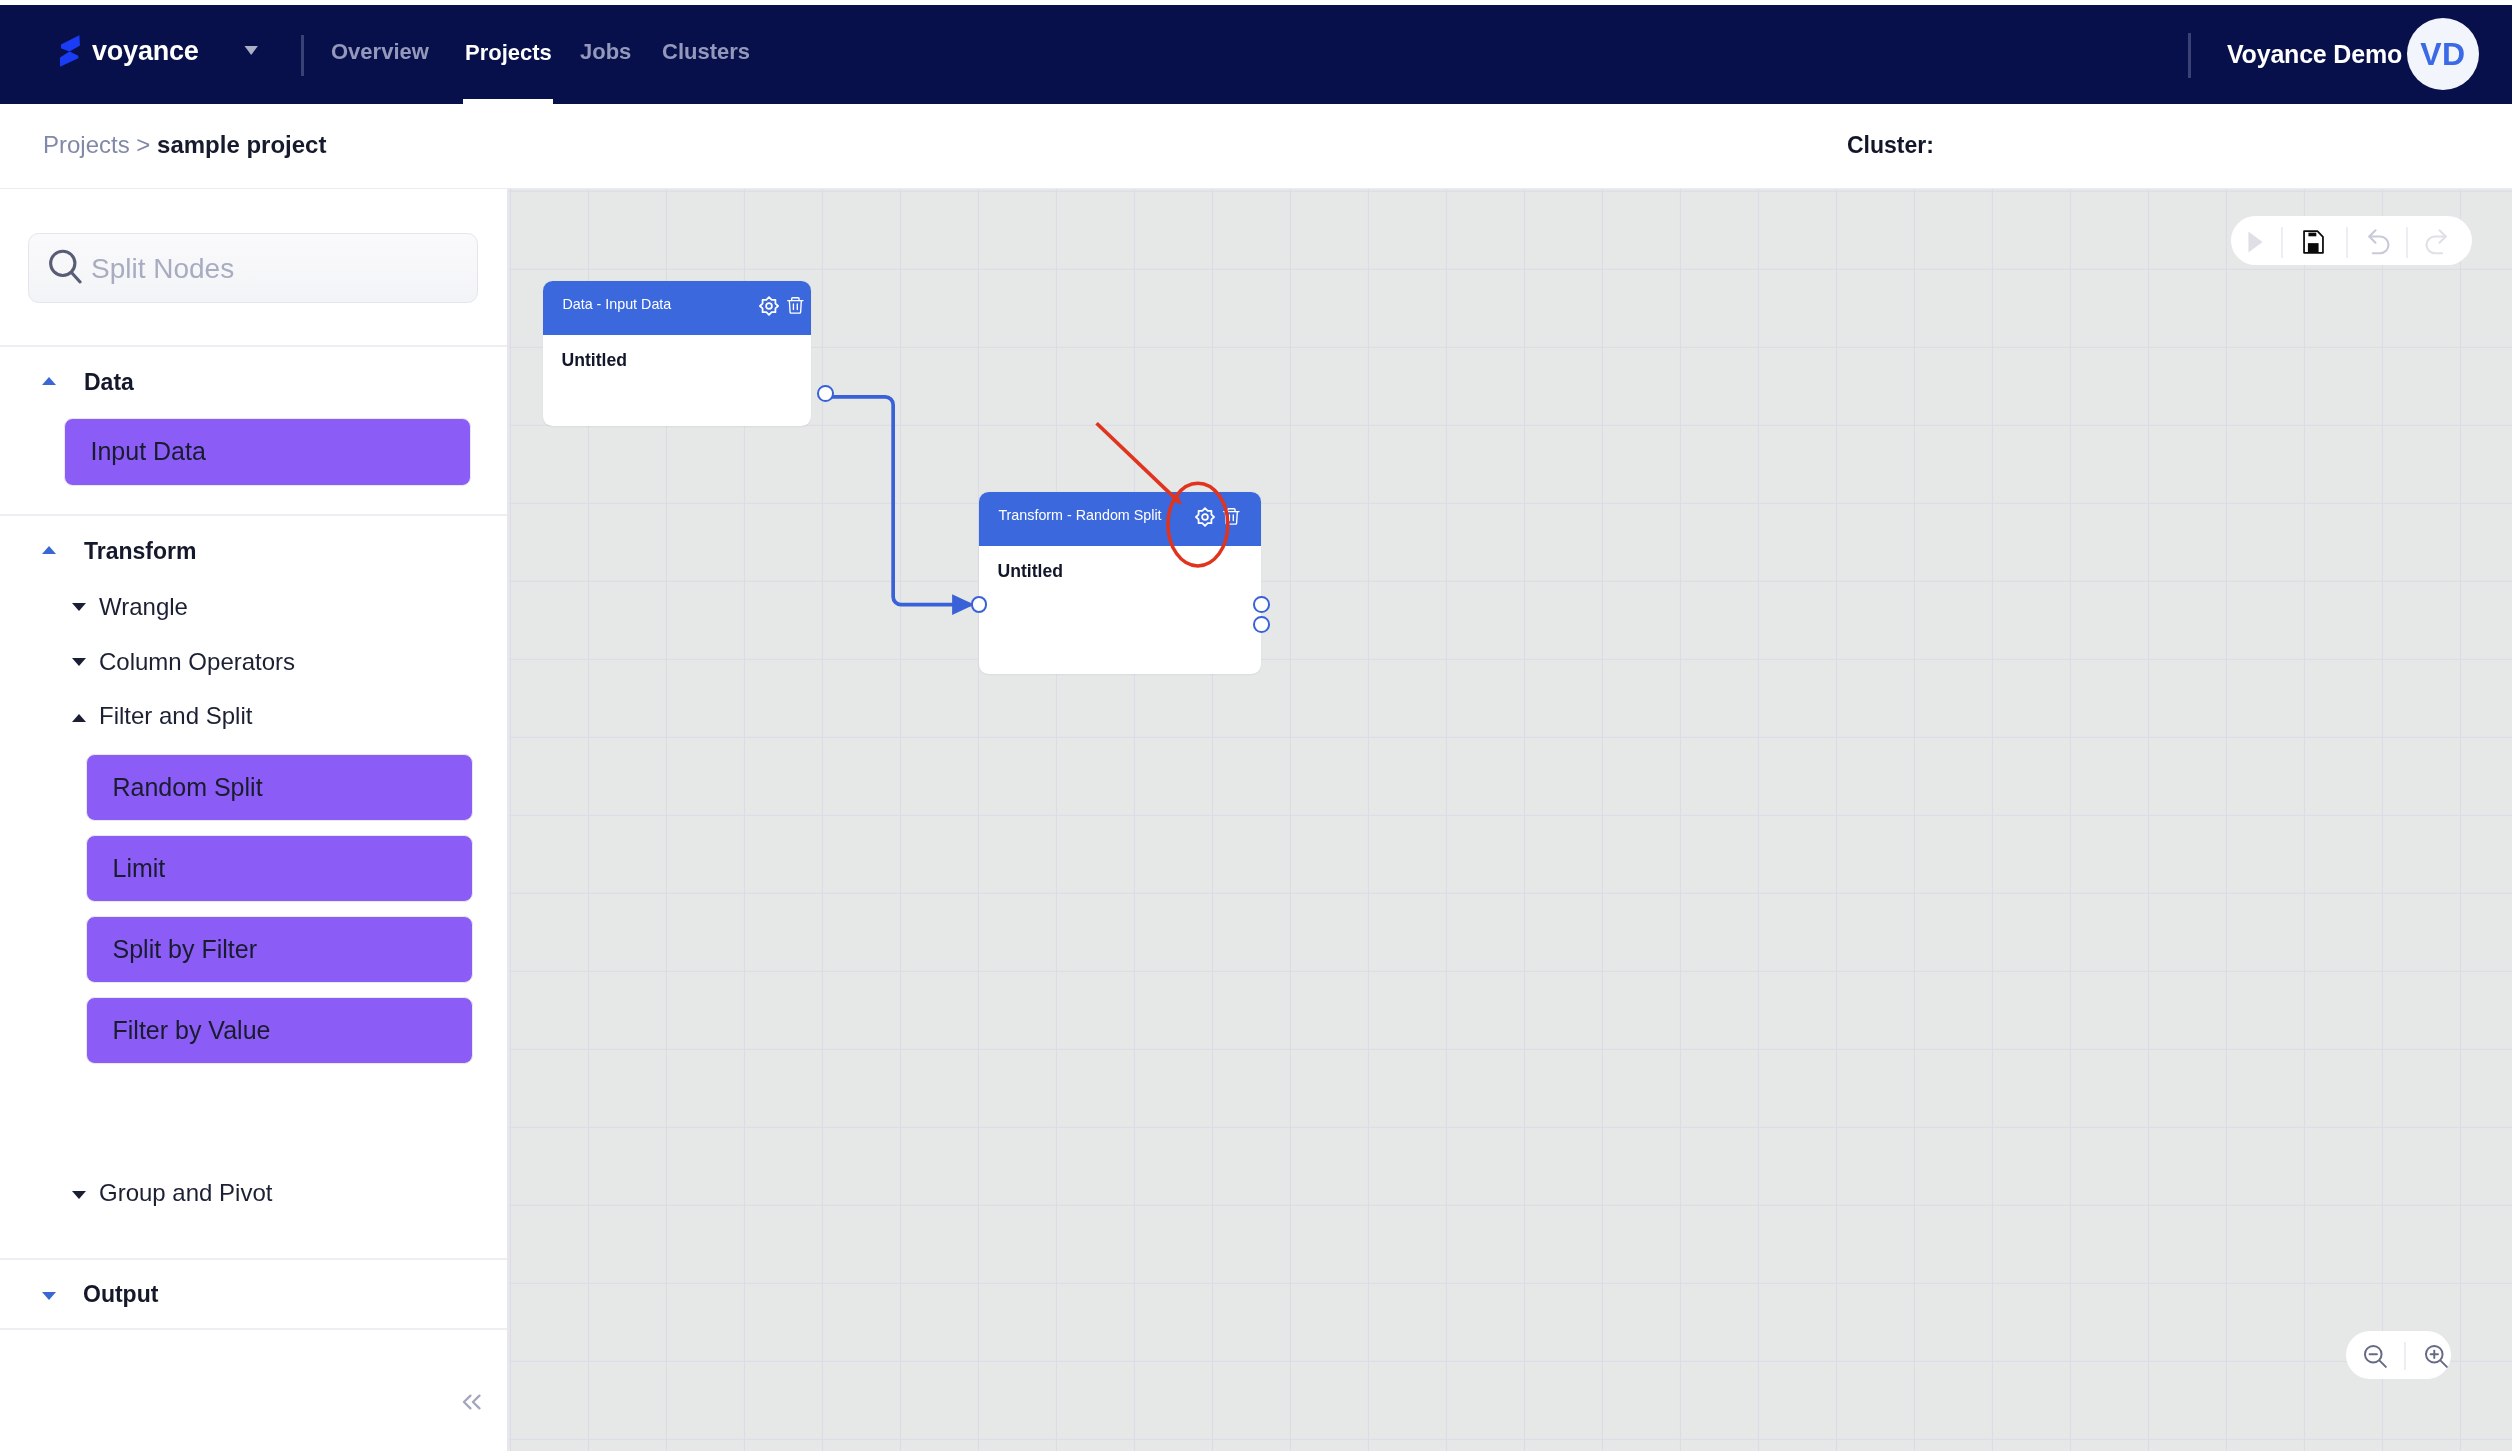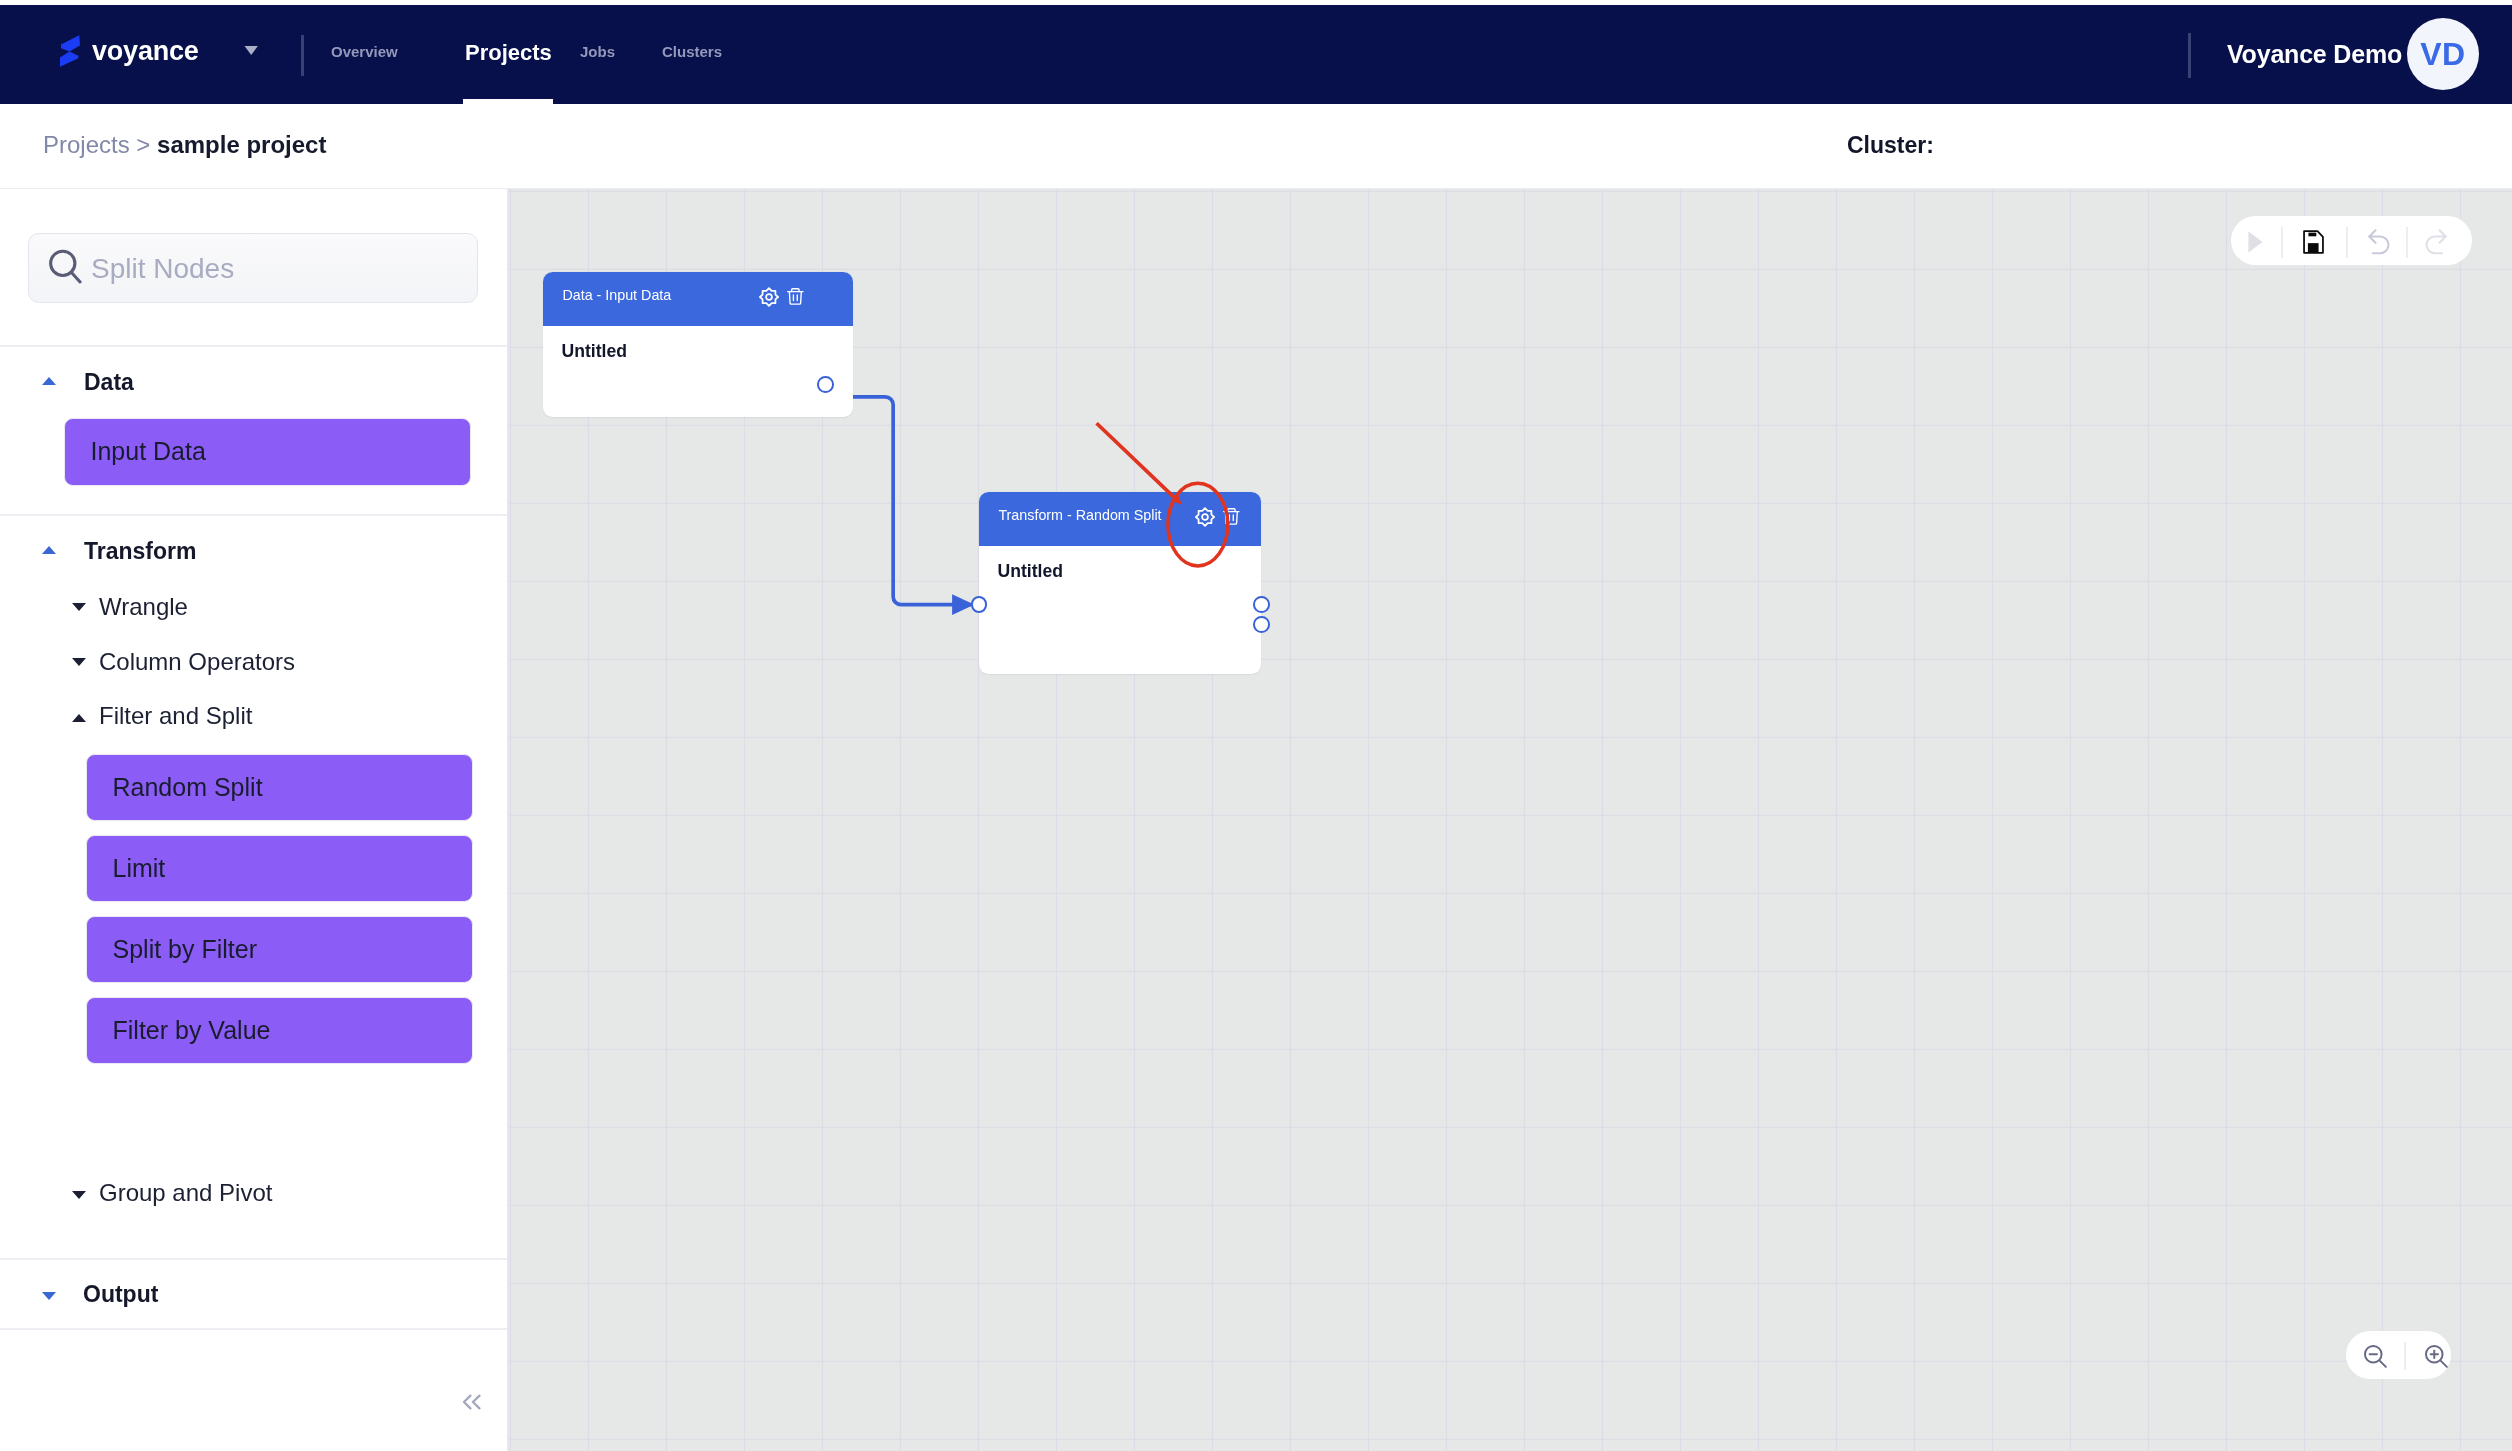--- a/index.html
+++ b/index.html
@@ -12,21 +12,21 @@
   }
   .page { position: relative; width: 2512px; height: 1452px; background:#fff; }
 
   
   .navbar { position:absolute; left:0; top:5.3px; width:2512px; height:99px; background:#07104b; }
   .logo-mark { position:absolute; left:60px; top:30px; width:20px; height:32px; }
   .brand-name { position:absolute; left:92px; top:30px; font-size:27px; font-weight:700;
                 color:#fff; letter-spacing:-0.2px; line-height:32px; }
   .brand-caret { position:absolute; left:244px; top:37px; }
   .nav-div-l { position:absolute; left:301px; top:30px; width:2.6px; height:41px; background:#3a4275; }
-  .nav-link { position:absolute; top:33px; font-size:15px; font-weight:700; color:#9499bb; line-height:28px; white-space:nowrap; }
+  .nav-link { position:absolute; top:33px; font-size:22px; font-weight:700; color:#9499bb; line-height:28px; white-space:nowrap; }
   .nav-link.active { color:#fff; font-size:22px; top:34px; }
   .nav-underline { position:absolute; top:94px; height:4.4px; background:#fff; }
   .nav-div-r { position:absolute; left:2188px; top:28px; width:2.6px; height:45px; background:#3a4275; }
   .org-name { position:absolute; left:2227px; top:33px; font-size:25px; font-weight:700;
               color:#fff; letter-spacing:-0.2px; line-height:32px; white-space:nowrap; }
   .avatar { position:absolute; left:2407px; top:13.2px; width:72px; height:72px; border-radius:50%;
             background:#f2f5fb; display:flex; align-items:center; justify-content:center;
             color:#3b6ae6; font-size:32px; font-weight:700; letter-spacing:0.4px; }
 
   
@@ -197,21 +197,21 @@
 
     <svg style="position:absolute;left:0;top:0;width:2003px;height:1262px" viewBox="0 0 2274 1433" width="2003" height="1262">
       <defs>
         <marker id="arr" markerWidth="6" markerHeight="6" refX="5.0" refY="3" orient="auto">
           <polygon points="0,0.2 6,3 0,5.8" fill="#3a62d8"></polygon>
         </marker>
       </defs>
       <path d="M358,236 H427 a9,9 0 0 1 9,9 V463 a9,9 0 0 0 9,9 H524" fill="none" stroke="#3a62d8" stroke-width="4.2" marker-end="url(#arr)"></path>
     </svg>
 
-    <div class="node" style="left:34px;top:83px;width:310px;height:145px">
+    <div class="node" style="left:34px;top:92px;width:268px;height:145px">
       <div class="node-head">
         <span class="t">Data - Input Data</span>
         <span class="gear-ic" style="left:216px">
           <svg width="20" height="20" viewBox="0 0 24 24" fill="none" stroke="#fff" stroke-width="2.1" stroke-linejoin="round">
               <path d="M12,1.4 L15.2,4.6 L19.7,4.6 L19.7,9.1 L22.9,12 L19.7,14.9 L19.7,19.4 L15.2,19.4 L12,22.6 L8.8,19.4 L4.3,19.4 L4.3,14.9 L1.1,12 L4.3,9.1 L4.3,4.6 L8.8,4.6 Z"></path>
               <circle cx="12" cy="12" r="3.5"></circle>
             </svg>
         </span>
         <span class="trash-ic" style="left:244px">
           <svg width="16.7" height="17" viewBox="0 0 19 19.2" fill="none" stroke="#fff" stroke-width="1.55" stroke-linecap="round" stroke-linejoin="round">

